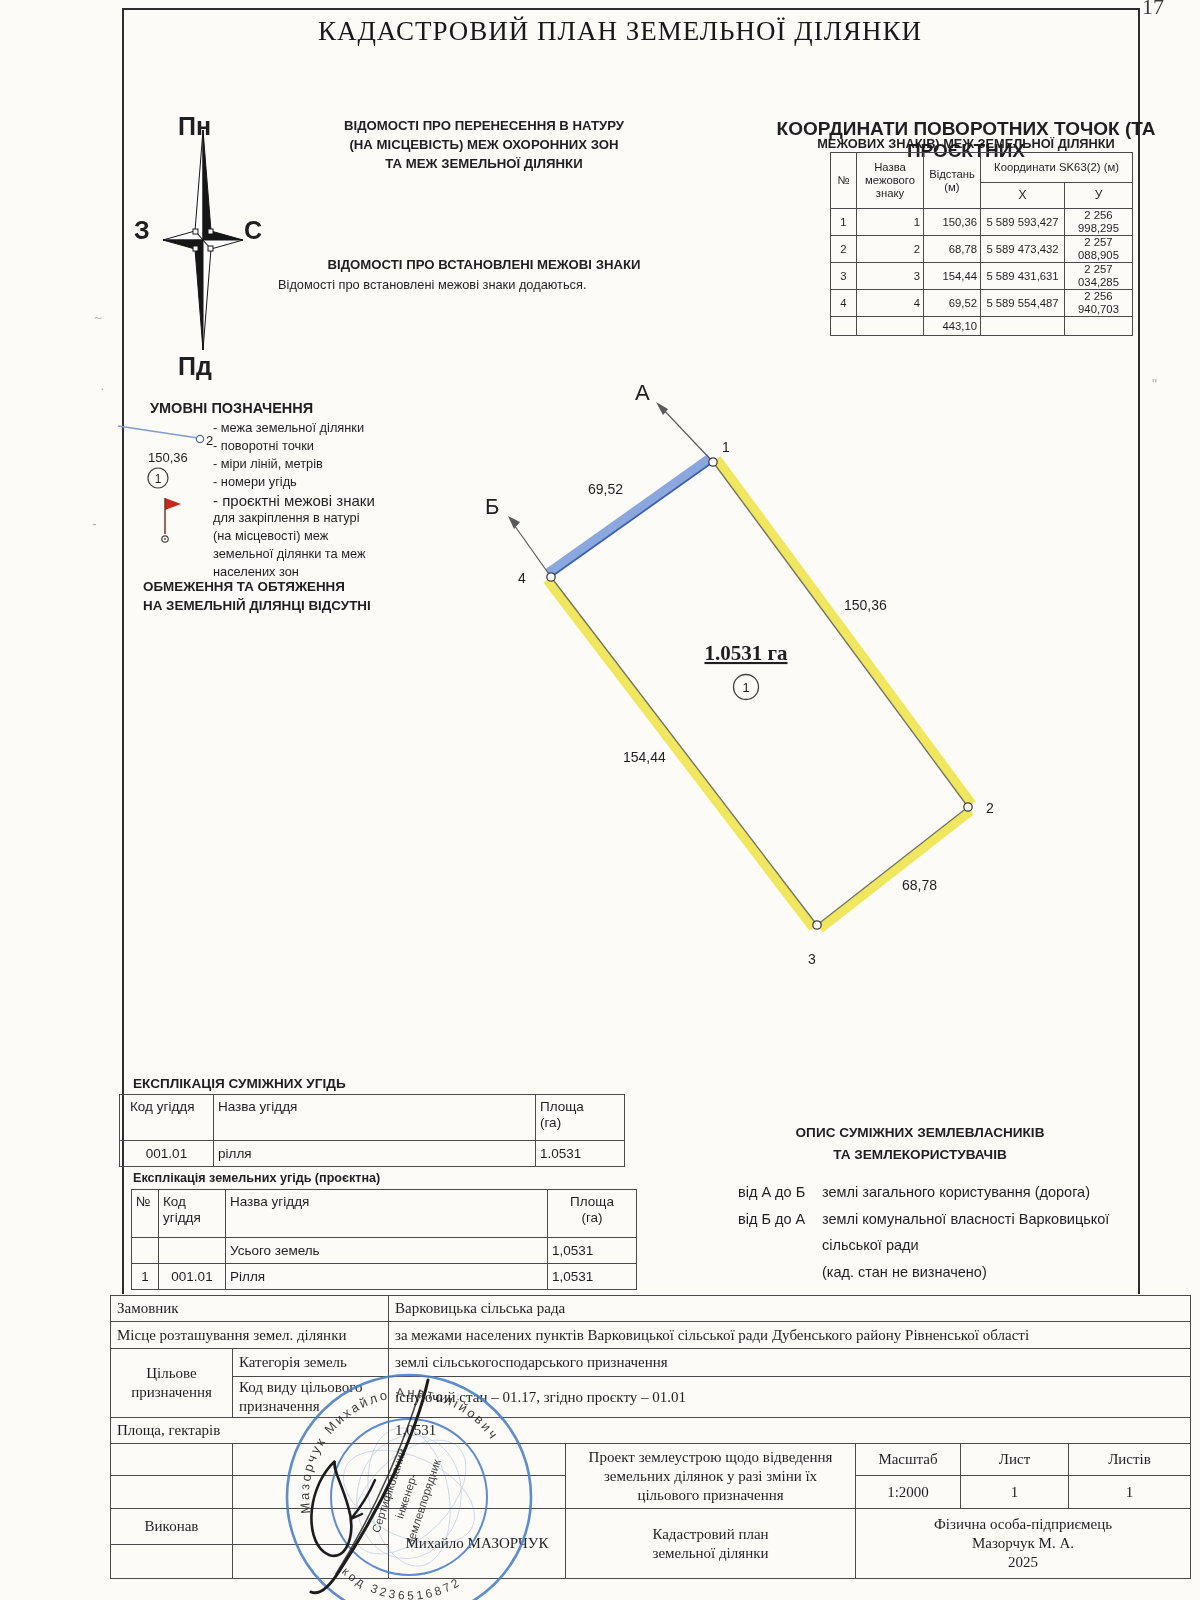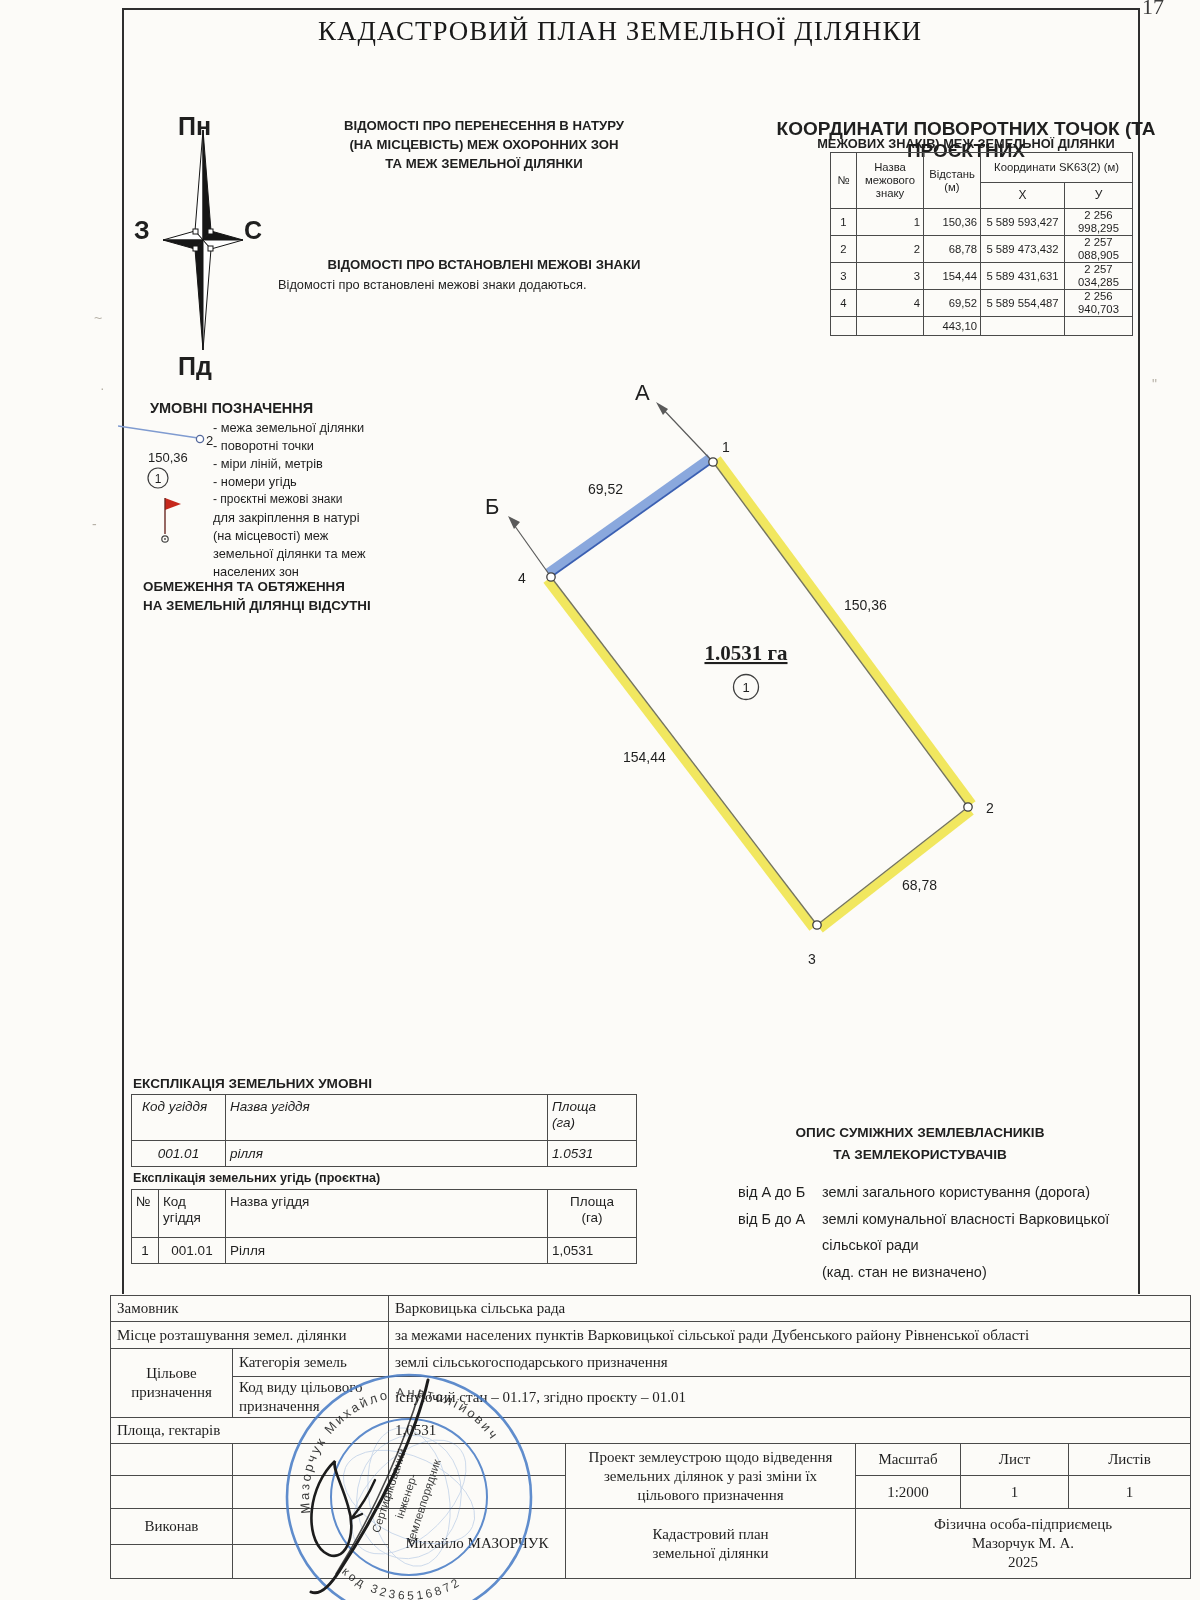--- a/index.html
+++ b/index.html
@@ -136,21 +136,21 @@
     <text x="40" y="71" font-size="12" text-anchor="middle" font-family="Liberation Sans,sans-serif">1</text>
     <polygon points="47,86 63,92 47,98" fill="#c6281c"></polygon>
     <line x1="47" y1="86" x2="47" y2="122" stroke="#6b2a24" stroke-width="1.4"></line>
     <circle cx="47" cy="127" r="3.2" fill="none" stroke="#444" stroke-width="1.2"></circle>
     <circle cx="47" cy="127" r="0.9" fill="#444"></circle>
   </svg>
   <div class="abs sans" style="left:213px;top:420px;font-size:12.8px;">- межа земельної ділянки</div>
   <div class="abs sans" style="left:213px;top:438px;font-size:12.8px;">- поворотні точки</div>
   <div class="abs sans" style="left:213px;top:456px;font-size:12.8px;">- міри ліній, метрів</div>
   <div class="abs sans" style="left:213px;top:474px;font-size:12.8px;">- номери угідь</div>
-  <div class="abs sans" style="left:213px;top:492px;font-size:12px;">- проєктні межові знаки</div>
+  <div class="abs sans" style="left:213px;top:492px;font-size:15px;">- проєктні межові знаки</div>
   <div class="abs sans" style="left:213px;top:510px;font-size:12.8px;">для закріплення в натурі</div>
   <div class="abs sans" style="left:213px;top:528px;font-size:12.8px;">(на місцевості) меж</div>
   <div class="abs sans" style="left:213px;top:546px;font-size:12.8px;">земельної ділянки та меж</div>
   <div class="abs sans" style="left:213px;top:564px;font-size:12.8px;">населених зон</div>
   <div class="abs sans b" style="left:143px;top:579px;font-size:13.4px;">ОБМЕЖЕННЯ ТА ОБТЯЖЕННЯ</div>
   <div class="abs sans b" style="left:143px;top:598px;font-size:13.4px;">НА ЗЕМЕЛЬНІЙ ДІЛЯНЦІ ВІДСУТНІ</div>
 
   <svg class="abs" style="left:430px;top:372px;" width="600" height="612" viewBox="0 0 600 612">
 
     <line x1="287" y1="87" x2="542" y2="432" stroke="#f1e75f" stroke-width="9"></line>
@@ -181,22 +181,22 @@
     <text x="88" y="211" font-size="14" font-family="Liberation Sans,sans-serif">4</text>
     <text x="158" y="122" font-size="14" font-family="Liberation Sans,sans-serif">69,52</text>
     <text x="414" y="238" font-size="14" font-family="Liberation Sans,sans-serif">150,36</text>
     <text x="193" y="390" font-size="14" font-family="Liberation Sans,sans-serif">154,44</text>
     <text x="472" y="518" font-size="14" font-family="Liberation Sans,sans-serif">68,78</text>
     <text x="316" y="288" font-size="21" text-anchor="middle" font-weight="bold" text-decoration="underline" font-family="Liberation Serif,serif">1.0531 га</text>
     <circle cx="316" cy="315" r="12.5" fill="none" stroke="#3f3f3f" stroke-width="1.3"></circle>
     <text x="316" y="320" font-size="13" text-anchor="middle" font-family="Liberation Sans,sans-serif">1</text>
   </svg>
 
-  <div class="abs sans b" style="left:133px;top:1076px;font-size:13.6px;">ЕКСПЛІКАЦІЯ ЗЕМЕЛЬНИХ УМОВНІ</div>
-  <table class="abs gtable expl" style="left:131px;top:1094px;width:505px;font-style:italic;">
+  <div class="abs sans b" style="left:133px;top:1076px;font-size:13.6px;">ЕКСПЛІКАЦІЯ СУМІЖНИХ УГІДЬ</div>
+  <table class="abs gtable expl" style="left:119px;top:1094px;width:505px;">
     <colgroup>
         <col style="width:94px">
         <col style="width:322px">
         <col style="width:89px">
       </colgroup>
     <tbody>
         <tr style="height:46px;">
       <td style="vertical-align:top;padding-top:4px;padding-left:10px;">Код угіддя</td>
       <td style="vertical-align:top;padding-top:4px;">Назва угіддя</td>
       <td style="vertical-align:top;padding-top:4px;">
@@ -224,20 +224,26 @@
       <td style="vertical-align:top;padding-top:4px;">№</td>
       <td style="vertical-align:top;padding-top:4px;">
         <span>Код</span><br>
         <span>угіддя</span>
       </td>
       <td style="vertical-align:top;padding-top:4px;">Назва угіддя</td>
       <td style="vertical-align:top;padding-top:4px;text-align:center;">
         <span>Площа</span><br>
         <span>(га)</span>
       </td>
+    </tr>
+    <tr style="height:26px;">
+      <td></td>
+      <td></td>
+      <td>Усього земель</td>
+      <td>1,0531</td>
     </tr>
     <tr style="height:26px;">
       <td class="c">1</td>
       <td class="c">001.01</td>
       <td>Рілля</td>
       <td>1,0531</td>
     </tr>
   </tbody>
     </table>
 

